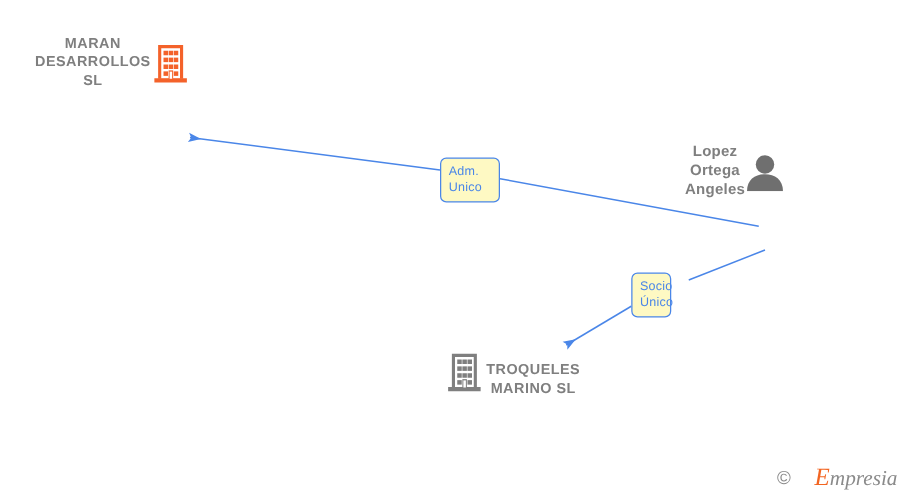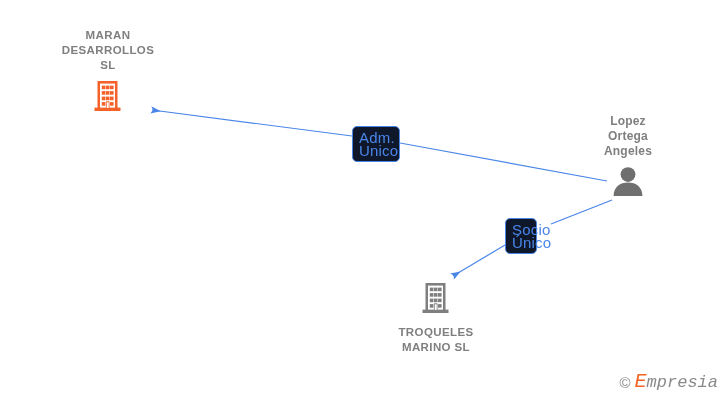--- a/index.html
+++ b/index.html
@@ -22,21 +22,21 @@
     left: 0;
     top: 0;
     width: 728px;
     height: 400px;
   }
 
   
   .node {
     position: absolute;
     display: flex;
-    flex-direction: column;
+    flex-direction: row;
     align-items: center;
     width: 160px;
     text-align: center;
   }
   .node-label {
     font-size: 11.5px;
     line-height: 15px;
     letter-spacing: 0.4px;
     color: #7f7f7f;
     white-space: pre-line;
@@ -71,23 +71,23 @@
     top: 114px;
   }
   #node-lopez .node-icon { margin-top: 7px; }
 
   
   .edge-label {
     position: absolute;
     box-sizing: border-box;
     border: 1px solid #4a86e8;
     border-radius: 5px;
-    background: #0f172a;
+    background: #fef9c3;
     color: #4a86e8;
-    font-size: 15px;
+    font-size: 10px;
     line-height: 13px;
     text-align: left;
     padding: 4px 6px 4px 6px;
     white-space: pre-line;
     letter-spacing: 0.2px;
   }
   #label-adm {
     left: 352px;
     top: 126px;
     width: 48px;
@@ -107,25 +107,26 @@
     align-items: center;
     gap: 4px;
     user-select: none;
   }
   #watermark .wm-c {
     color: #8a8a8a;
     font-size: 15px;
     line-height: 15px;
   }
   #watermark .wm-text {
-    font-family: Liberation Mono, monospace;
+    font-family: Liberation Serif, serif;
     font-style: italic;
     font-size: 17px;
     line-height: 19px;
     color: #8a8a8a;
+    margin-left: 15px;
   }
   #watermark .wm-text .wm-e {
     color: #f26522;
     font-size: 20px;
   }
 </style>
 </head>
 <body>
 
 <div id="canvas">

